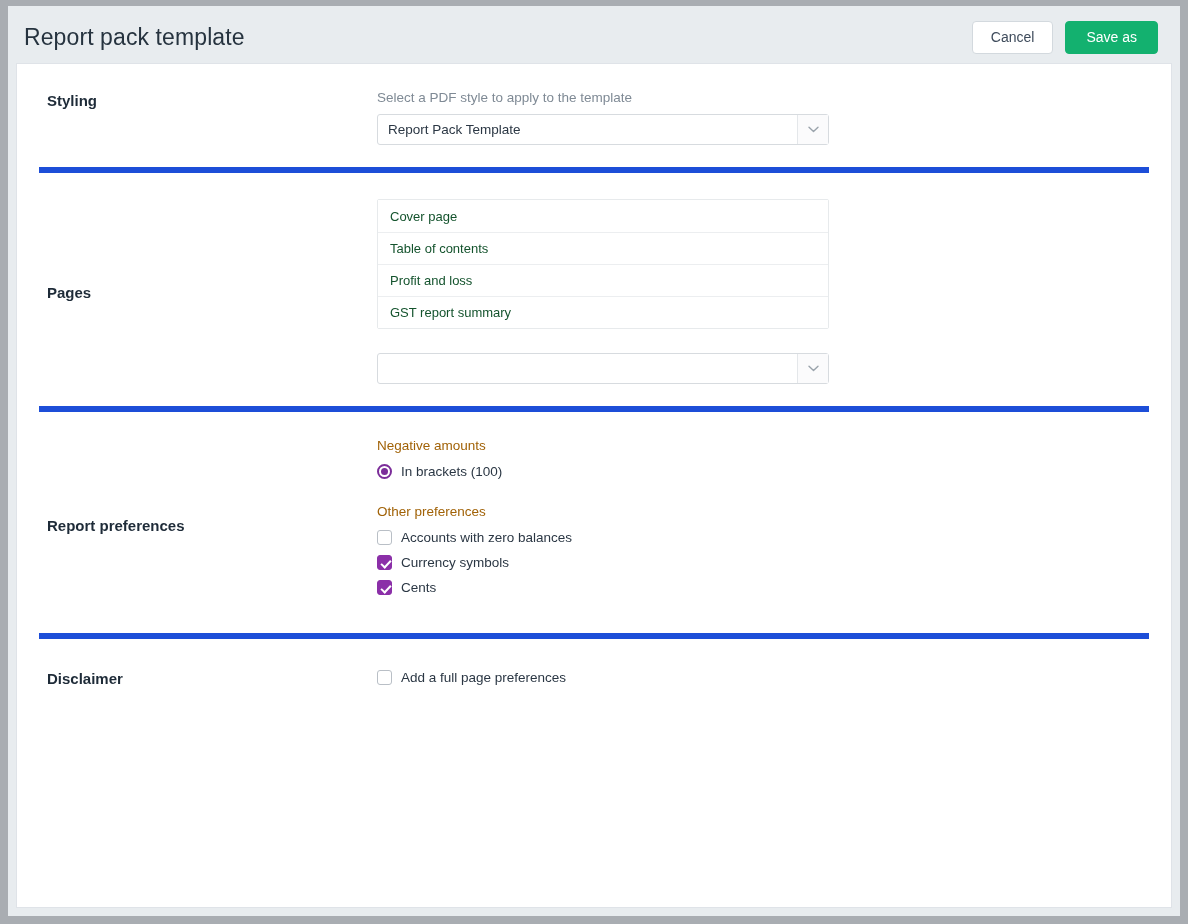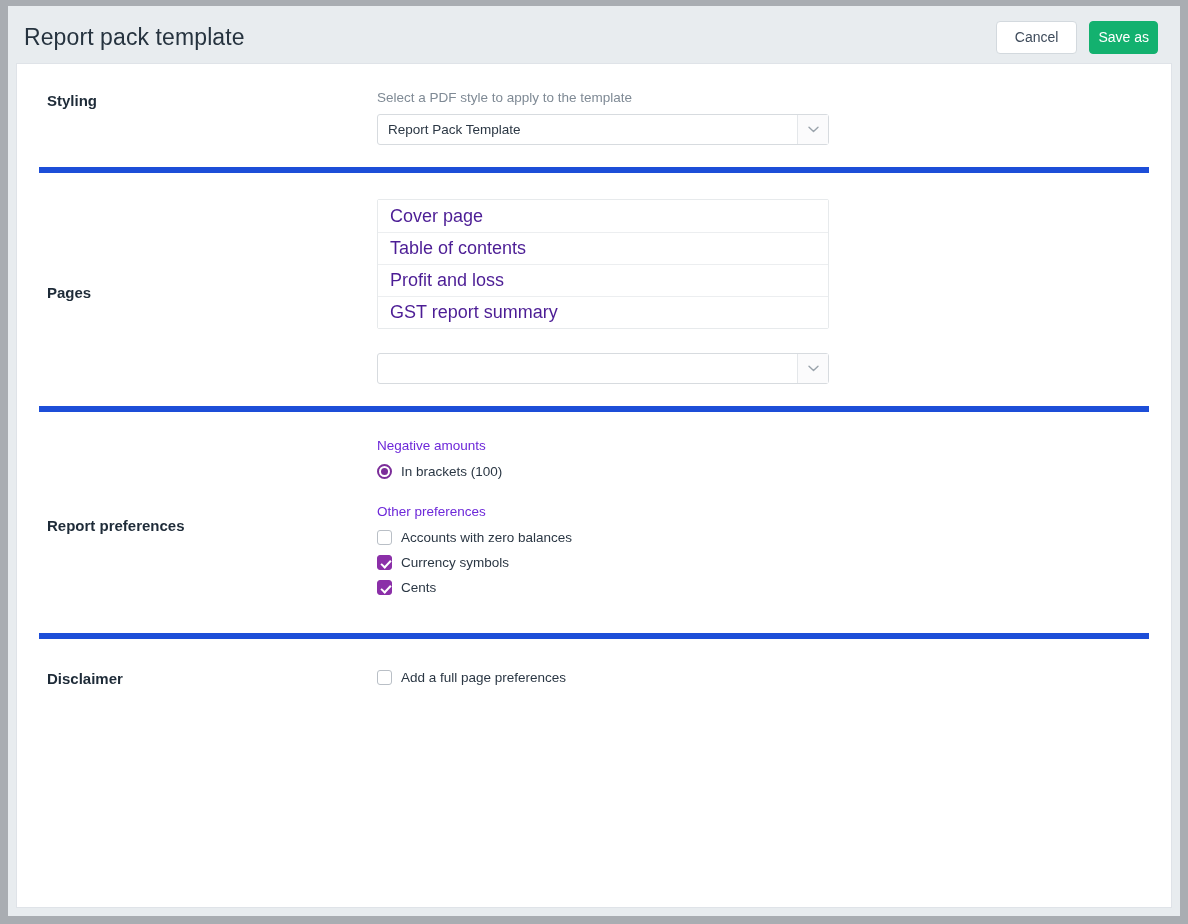--- a/index.html
+++ b/index.html
@@ -61,21 +61,21 @@
   }
   .btn-cancel {
     background: #ffffff;
     border: 1px solid #d3d9de;
     color: #3e4b5b;
   }
   .btn-save {
     background: #13b16f;
     border: 1px solid #13b16f;
     color: #ffffff;
-    padding: 0 8px;
+    padding: 0 20px;
   }
 
   
   .card {
     position: absolute;
     left: 8px;
     top: 57px;
     width: 1156px;
     height: 845px;
     background: #ffffff;
@@ -144,33 +144,33 @@
   .pages-list {
     width: 452px;
     border: 1px solid #e7eaec;
     border-radius: 2px;
   }
   .page-row {
     height: 32px;
     display: flex;
     align-items: center;
     padding-left: 12px;
-    font-size: 18px;
-    color: #4c1d95;
+    font-size: 13px;
+    color: #14532d;
     background: #fff;
   }
   .page-row + .page-row { border-top: 1px solid #eceef0; }
   .pages-gap { height: 24px; }
 
   
   .opt-group { margin-bottom: 20px; }
   .opt-group:last-child { margin-bottom: 11px; }
   .opt-heading {
     font-size: 13.5px;
-    color: #6d28d9;
+    color: #a16207;
     margin-bottom: 6px;
   }
   .opt-row {
     display: flex;
     align-items: center;
     height: 25px;
     cursor: pointer;
   }
   .opt-label {
     font-size: 13.5px;

